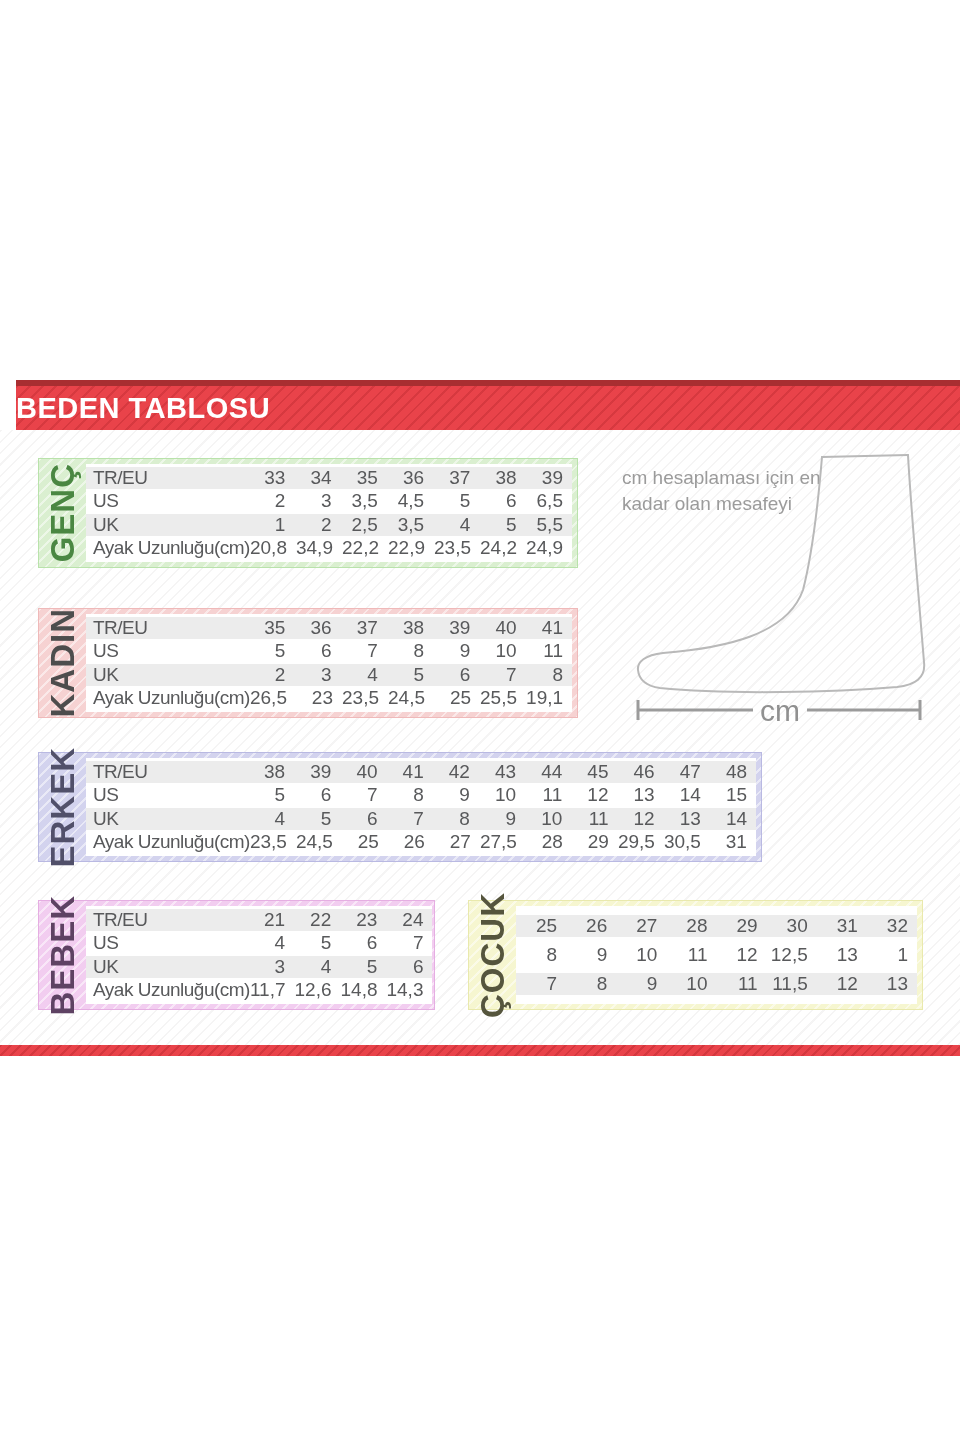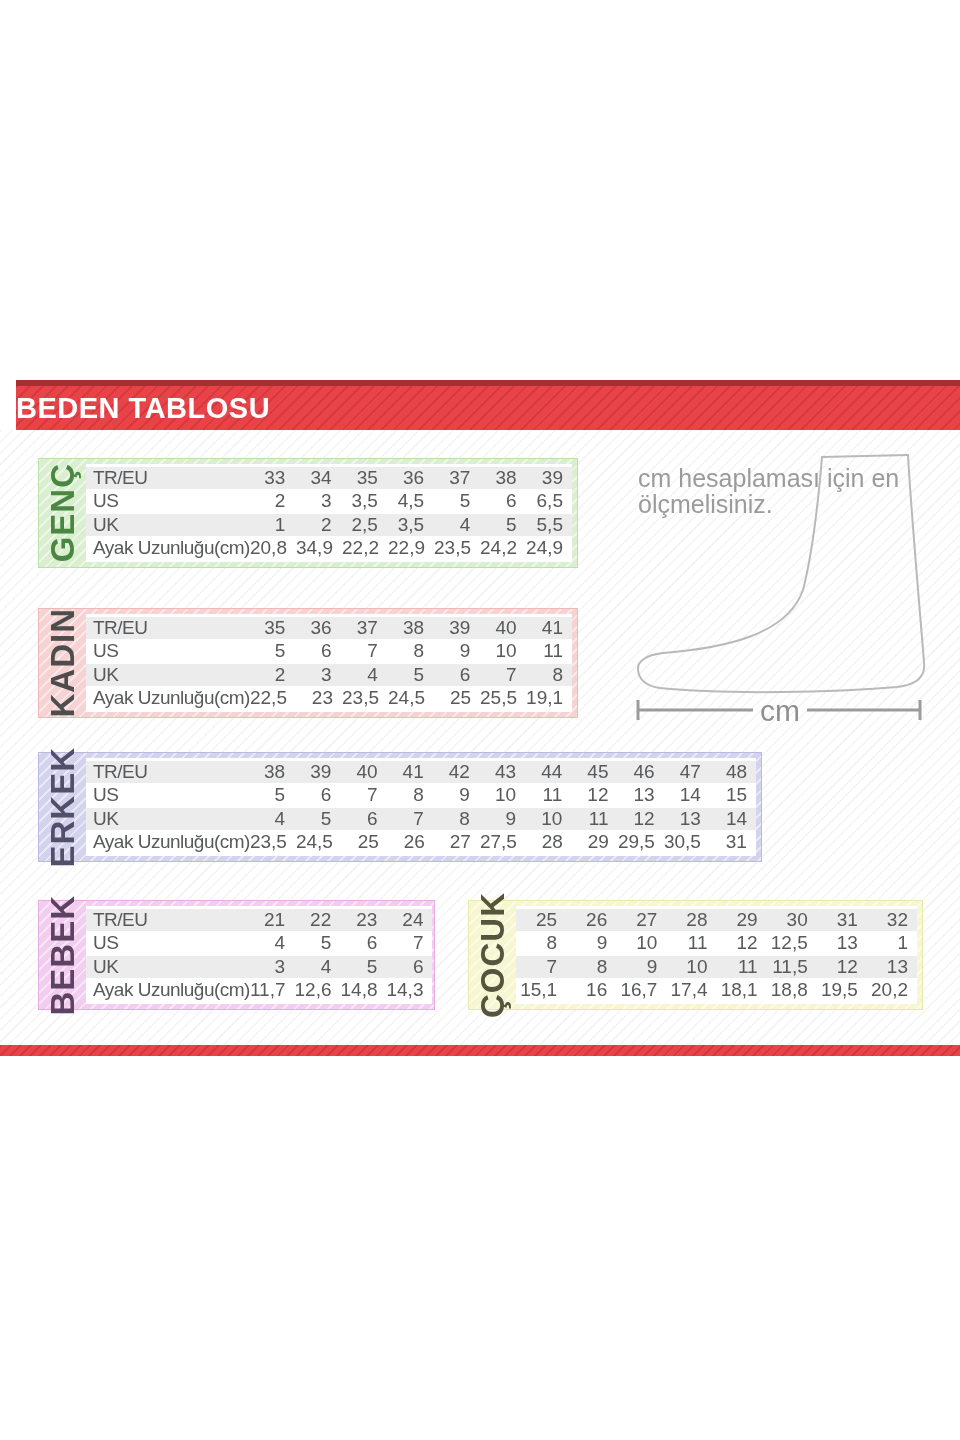--- a/index.html
+++ b/index.html
@@ -57,22 +57,22 @@
   .trow{
     display:flex;align-items:center;height:22px;line-height:22px;
     font-size:19px;color:#58595b;
   }
   .trow.gray{background:#ececec;}
   .cell{white-space:nowrap;}
   .label-cell{flex:0 0 155px;padding-left:7px;letter-spacing:-0.5px;text-align:left;}
   .num-cell{flex:1;text-align:right;padding-right:9px;box-sizing:border-box;}
   
   .instruction{
-    position:absolute;left:638px;top:465px;width:270px;
-    color:#9b9b9b;font-size:25px;line-height:26px;
+    position:absolute;left:622px;top:465px;width:270px;
+    color:#9b9b9b;font-size:19px;line-height:26px;
   }
   
   .foot-svg{position:absolute;left:615px;top:450px;}
 </style>
 </head>
 <body>
 
 <div class="striped-area"></div>
 
 <div class="banner">
@@ -157,21 +157,21 @@
         <div class="cell num-cell">2</div>
         <div class="cell num-cell">3</div>
         <div class="cell num-cell">4</div>
         <div class="cell num-cell">5</div>
         <div class="cell num-cell">6</div>
         <div class="cell num-cell">7</div>
         <div class="cell num-cell">8</div>
       </div>
       <div class="trow">
         <div class="cell label-cell">Ayak Uzunluğu(cm)</div>
-        <div class="cell num-cell">22,5</div>
+        <div class="cell num-cell">26,5</div>
         <div class="cell num-cell">23</div>
         <div class="cell num-cell">23,5</div>
         <div class="cell num-cell">24,5</div>
         <div class="cell num-cell">25</div>
         <div class="cell num-cell">25,5</div>
         <div class="cell num-cell">19,1</div>
       </div>
     </div>
 </div>
 
@@ -303,36 +303,26 @@
       <div class="trow gray">
         <div class="cell num-cell">7</div>
         <div class="cell num-cell">8</div>
         <div class="cell num-cell">9</div>
         <div class="cell num-cell">10</div>
         <div class="cell num-cell">11</div>
         <div class="cell num-cell">11,5</div>
         <div class="cell num-cell">12</div>
         <div class="cell num-cell">13</div>
       </div>
-      <div class="trow">
-        <div class="cell num-cell">15,1</div>
-        <div class="cell num-cell">16</div>
-        <div class="cell num-cell">16,7</div>
-        <div class="cell num-cell">17,4</div>
-        <div class="cell num-cell">18,1</div>
-        <div class="cell num-cell">18,8</div>
-        <div class="cell num-cell">19,5</div>
-        <div class="cell num-cell">20,2</div>
-      </div>
     </div>
 </div>
 
 <div class="instruction">
   <div>cm hesaplaması için en</div>
-  <div>ölçmelisiniz.</div>
+  <div>kadar olan mesafeyi</div>
 </div>
 
 <svg class="foot-svg" width="330" height="290" viewBox="0 0 330 290">
   <g fill="none" stroke="#b9b9b9" stroke-width="2" stroke-linecap="round">
     <path d="M 207,7
              C 203,55 197,105 188,140
              C 172,185 110,198 48,203
              C 30,205 22,212 23,220
              C 24,231 32,236 45,238
              C 115,245 220,242 282,237

